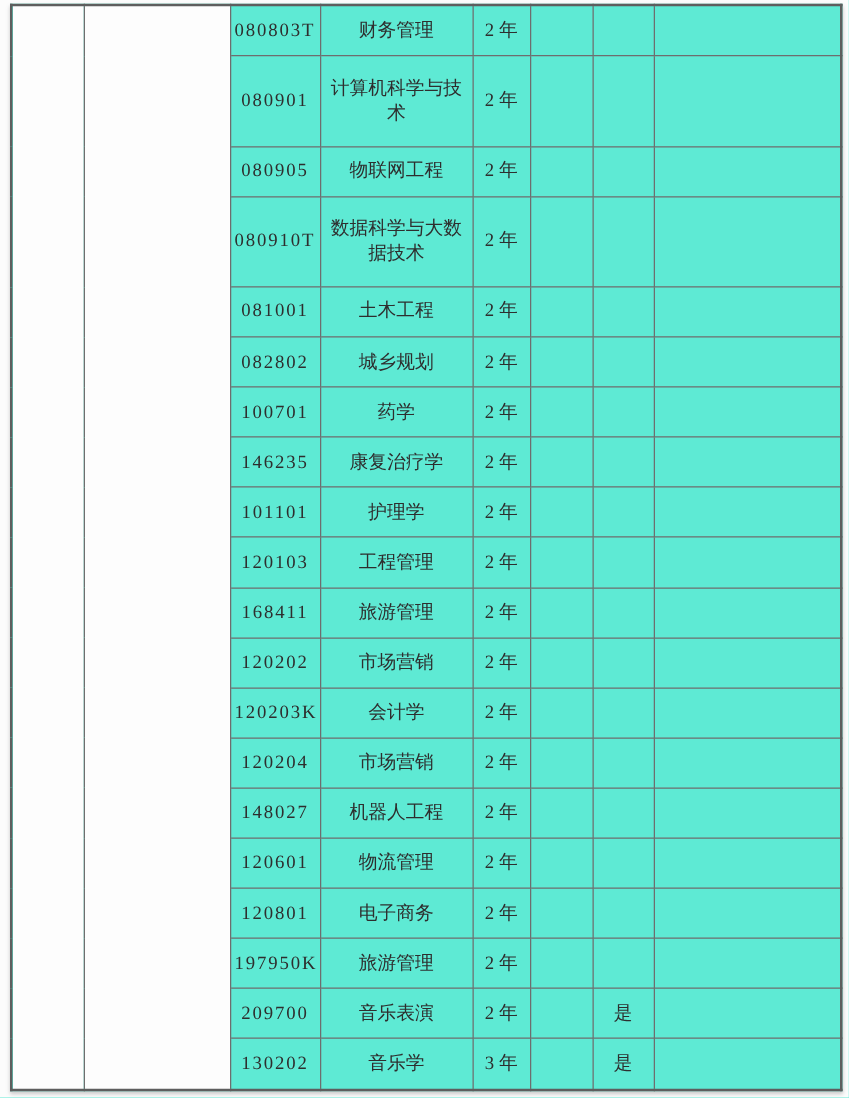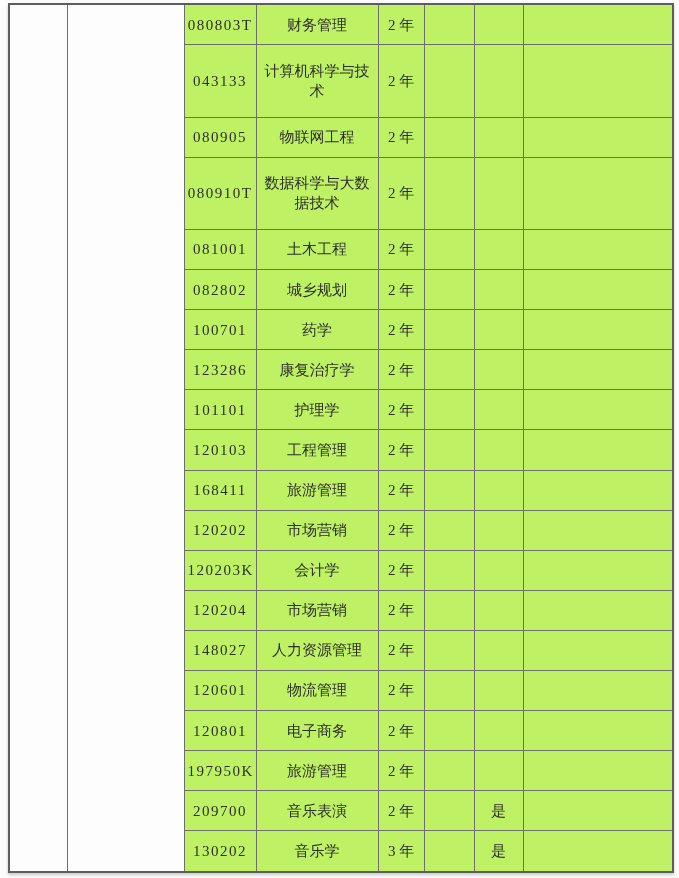--- a/index.html
+++ b/index.html
@@ -61,21 +61,21 @@
   col.col-major    { width: 122px; }
   col.col-duration { width: 46px; }
   col.col-blank    { width: 50px; }
   col.col-flag     { width: 49px; }
   col.col-remarks  { width: 150px; }
 </style>
 </head>
 <body style="background: rgb(252, 252, 252);">
 
 <div class="page">
-  <table class="majors-table" style="background: #bef264;">
+  <table class="majors-table" style="background: #5eead4;">
     <colgroup>
       <col class="col-left-1">
       <col class="col-left-2">
       <col class="col-code">
       <col class="col-major">
       <col class="col-duration">
       <col class="col-blank">
       <col class="col-flag">
       <col class="col-remarks">
     </colgroup>
@@ -84,21 +84,21 @@
           <td rowspan="20" class="merged-cell"></td>
           <td rowspan="20" class="merged-cell"></td>
     <td class="code-cell">080803T</td>
     <td class="major-cell">财务管理</td>
     <td class="duration-cell">2 年</td>
     <td class="blank-cell"></td>
     <td class="flag-cell"></td>
     <td class="remarks-cell"></td>
   </tr>
         <tr>
-    <td class="code-cell">043133</td>
+    <td class="code-cell">080901</td>
     <td class="major-cell">计算机科学与技术</td>
     <td class="duration-cell">2 年</td>
     <td class="blank-cell"></td>
     <td class="flag-cell"></td>
     <td class="remarks-cell"></td>
   </tr>
         <tr>
     <td class="code-cell">080905</td>
     <td class="major-cell">物联网工程</td>
     <td class="duration-cell">2 年</td>
@@ -132,21 +132,21 @@
   </tr>
         <tr>
     <td class="code-cell">100701</td>
     <td class="major-cell">药学</td>
     <td class="duration-cell">2 年</td>
     <td class="blank-cell"></td>
     <td class="flag-cell"></td>
     <td class="remarks-cell"></td>
   </tr>
         <tr>
-    <td class="code-cell">123286</td>
+    <td class="code-cell">146235</td>
     <td class="major-cell">康复治疗学</td>
     <td class="duration-cell">2 年</td>
     <td class="blank-cell"></td>
     <td class="flag-cell"></td>
     <td class="remarks-cell"></td>
   </tr>
         <tr>
     <td class="code-cell">101101</td>
     <td class="major-cell">护理学</td>
     <td class="duration-cell">2 年</td>
@@ -189,21 +189,21 @@
         <tr>
     <td class="code-cell">120204</td>
     <td class="major-cell">市场营销</td>
     <td class="duration-cell">2 年</td>
     <td class="blank-cell"></td>
     <td class="flag-cell"></td>
     <td class="remarks-cell"></td>
   </tr>
         <tr>
     <td class="code-cell">148027</td>
-    <td class="major-cell">人力资源管理</td>
+    <td class="major-cell">机器人工程</td>
     <td class="duration-cell">2 年</td>
     <td class="blank-cell"></td>
     <td class="flag-cell"></td>
     <td class="remarks-cell"></td>
   </tr>
         <tr>
     <td class="code-cell">120601</td>
     <td class="major-cell">物流管理</td>
     <td class="duration-cell">2 年</td>
     <td class="blank-cell"></td>

